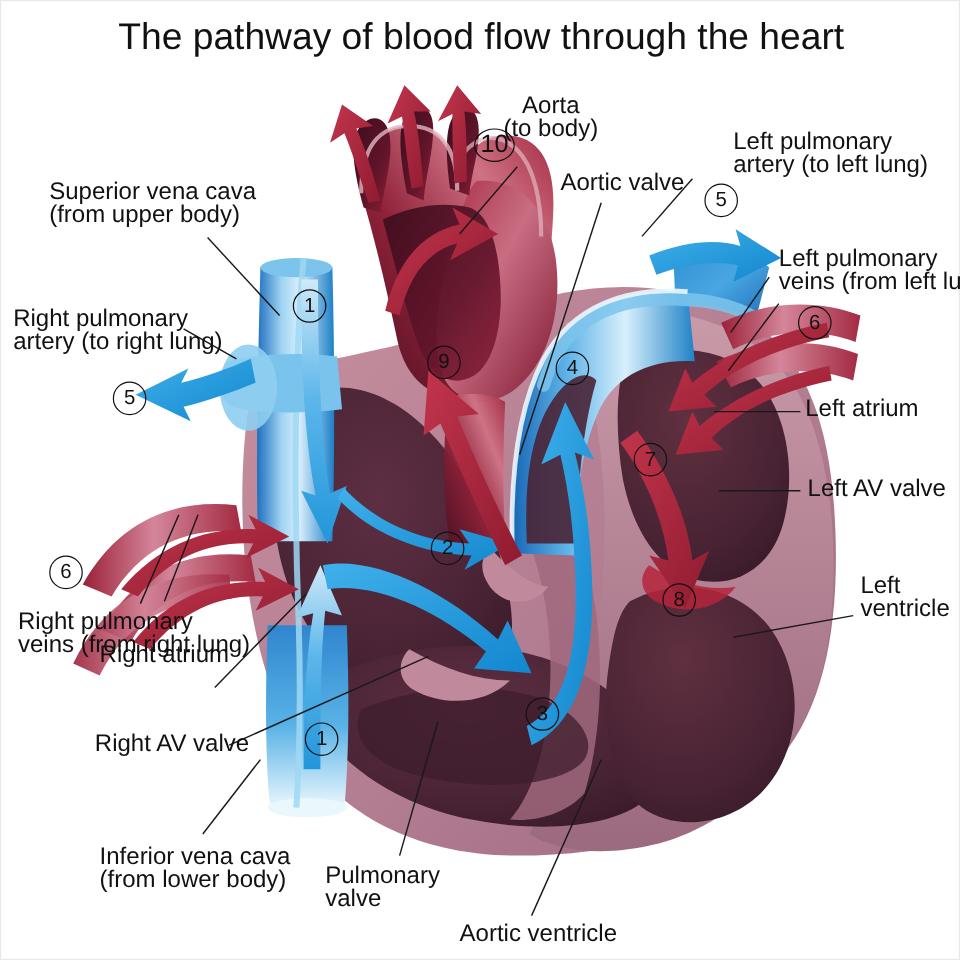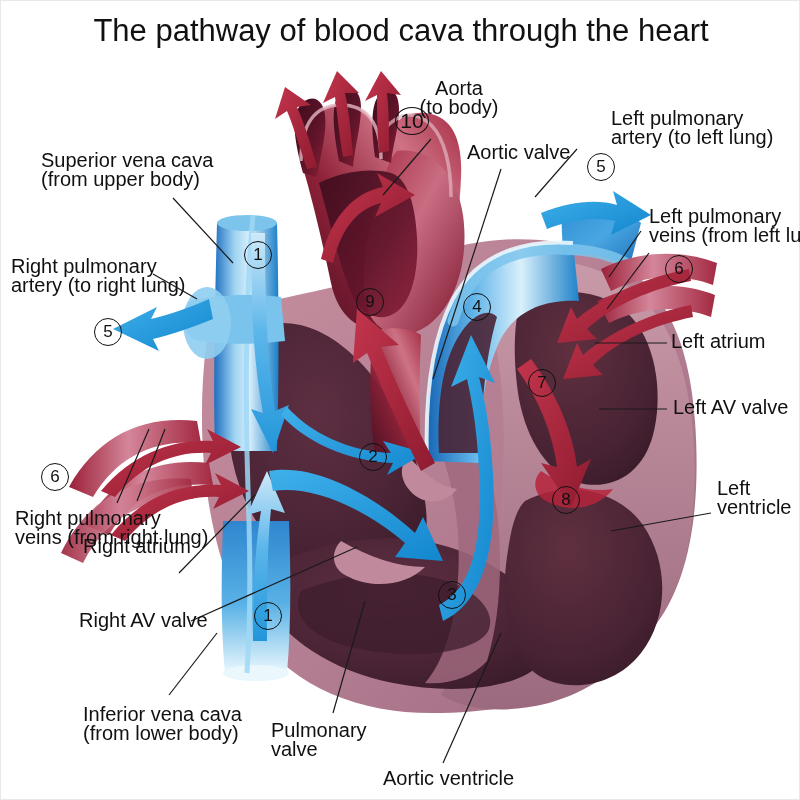--- a/index.html
+++ b/index.html
@@ -30,21 +30,21 @@
     font-size:17px;line-height:26px;text-align:center;color:#111;
     box-sizing:border-box;
   }
   .num.wide{width:34px;font-size:21px;}
 </style>
 </head>
 <body>
 
 <div id="stage">
 
-  <div class="ttl">The pathway of blood cava through the heart</div>
+  <div class="ttl">The pathway of blood flow through the heart</div>
 
   <svg id="figure" viewBox="0 0 800 800" xmlns="http://www.w3.org/2000/svg">
     <defs>
       <linearGradient id="gVenaCava" x1="0" y1="0" x2="1" y2="0">
         <stop offset="0%" stop-color="#1f6fbf"></stop>
         <stop offset="32%" stop-color="#9fd4f2"></stop>
         <stop offset="55%" stop-color="#d9eefb"></stop>
         <stop offset="100%" stop-color="#1b7fc7"></stop>
       </linearGradient>
       <linearGradient id="gVenaCavaV" x1="0" y1="0" x2="0" y2="1">

